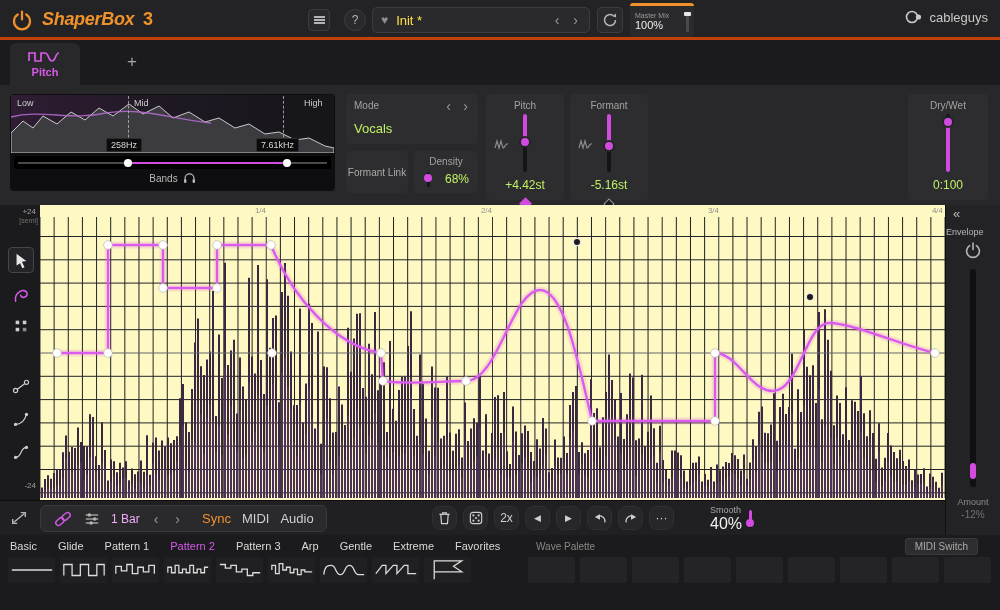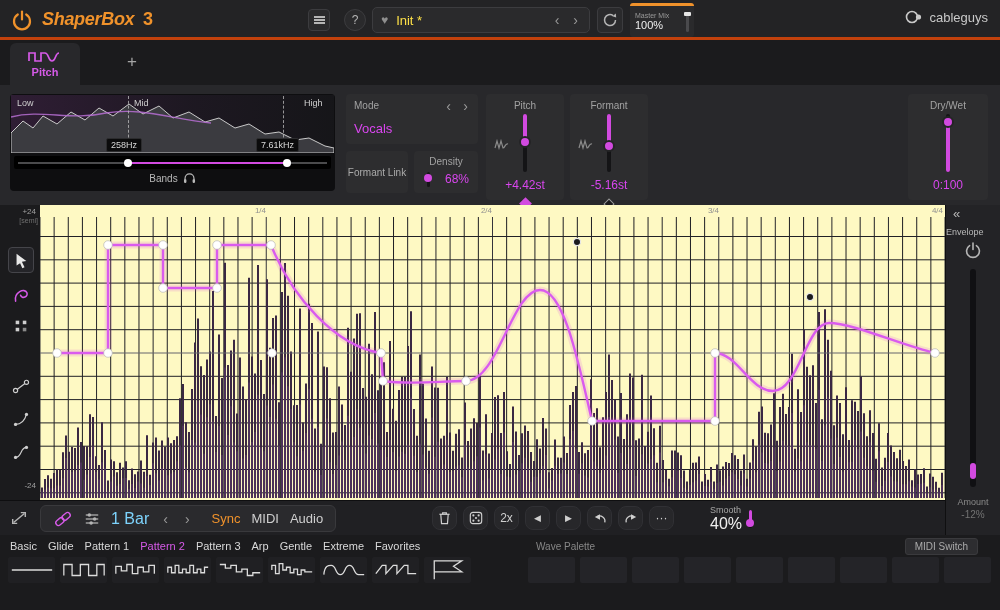--- a/index.html
+++ b/index.html
@@ -34,21 +34,21 @@
   #tab-pitch{position:absolute;left:10px;top:3px;width:70px;height:42px;background:#28282b;border-radius:6px 6px 0 0;
     display:flex;flex-direction:column;align-items:center;justify-content:center;gap:2px}
   #tab-pitch .tlabel{font-size:11px;font-weight:bold;color:#d65ae8}
   #tab-add{position:absolute;left:120px;top:10px;width:24px;height:24px;color:#a5a5a5;font-size:17px;
     display:flex;align-items:center;justify-content:center}
 
   
   #controls{position:absolute;left:0;top:85px;width:1000px;height:120px;background:#28282b}
   .panel{position:absolute;background:#2d2d2f;border-radius:4px}
   .plbl{font-size:10px;color:#a2a2a2}
-  .pval{font-size:12px;color:#d946ef}
+  .pval{font-size:12px;color:#bef264}
 
   #band-panel{left:10px;top:9px;width:325px;height:97px;background:#0e0e10;border-radius:4px;overflow:hidden}
   #band-panel .blab{position:absolute;font-size:9px;color:#cfcfcf;z-index:3}
   .dash{position:absolute;top:2px;height:56px;border-left:1px dashed #c2c2c2;opacity:.75;z-index:2}
   .freq-badge{position:absolute;z-index:4;background:#0b0b0c;border:1px solid #2c2c2e;border-radius:2px;
     font-size:9px;color:#d8d8d8;padding:1px 4px}
   #band-slider{position:absolute;left:4px;top:62px;width:317px;height:13px;background:#000;border-radius:2px;z-index:3}
   #band-slider .rail{position:absolute;left:4px;right:4px;top:5.5px;height:2px;background:#4a4a4c}
   #band-slider .seg{position:absolute;top:5.5px;height:2px;background:#d24ae0}
   #band-slider .dot{position:absolute;top:2.5px;width:8px;height:8px;border-radius:50%;background:#fff}
@@ -101,37 +101,37 @@
   #envpanel .epower{position:absolute;left:17px;top:35px}
   #envpanel .etrack{position:absolute;left:24px;top:64px;width:6px;height:218px;background:#101013;border-radius:3px}
   #envpanel .ehandle{position:absolute;left:24px;top:258px;width:6px;height:16px;background:#d24ae0;border-radius:3px}
   #envpanel .amt-l{position:absolute;left:0;top:292px;width:100%;text-align:center;font-size:9px;color:#8a8a8a}
   #envpanel .amt-v{position:absolute;left:0;top:304px;width:100%;text-align:center;font-size:10px;color:#737373}
 
   
   #transport{position:absolute;left:0;top:500px;width:945px;height:35px;background:#202023;border-top:1px solid #0e0e10}
   #tgroup{position:absolute;left:40px;top:4px;height:27px;background:#2a2a2d;border:1px solid #39393c;border-radius:6px;
     display:inline-flex;align-items:center;padding:0 12px;gap:11px}
-  #tgroup .len{font-size:16px;color:#7dd3fc}
+  #tgroup .len{font-size:12px;color:#f0abfc}
   #tgroup .sync{font-size:13px;color:#f0922b;margin-left:8px}
   #tgroup .src{font-size:13px;color:#cfcfcf}
   #tbtns{position:absolute;left:432px;top:5px;display:flex;gap:6px;align-items:center}
   .tbtn{width:25px;height:24px;background:#27272a;border:1px solid #303034;border-radius:8px;
     display:flex;align-items:center;justify-content:center;color:#cfcfcf;font-size:12px}
   .tbtn.txt{font-size:12px}
   #smooth{position:absolute;left:710px;top:4px;height:27px;display:flex;align-items:center;gap:7px}
   #smooth .s1{font-size:9px;color:#a5a5a5}
   #smooth .s2{font-size:16px;color:#efefef}
   #smooth .strack{width:3px;height:18px;background:#111;border-radius:2px;position:relative}
   #smooth .sdot{position:absolute;left:-3px;top:9px;width:8px;height:8px;border-radius:50%;background:#d24ae0}
   #smooth .sline{position:absolute;left:0;top:0;width:3px;height:11px;background:#d24ae0;border-radius:2px}
 
   
   #palette{position:absolute;left:0;top:535px;width:1000px;height:75px;background:#1b1b1d}
-  #ptabs{position:absolute;left:10px;top:5px;display:flex;gap:11px}
+  #ptabs{position:absolute;left:10px;top:5px;display:flex;gap:21px}
   #ptabs span{font-size:11px;color:#d9d9d9}
   #ptabs span.active{color:#d65ae8}
   #wp-label{position:absolute;left:536px;top:6px;font-size:10px;color:#878787}
   #midi-switch{position:absolute;right:22px;top:3px;padding:2px 9px;background:#2d2d30;border:1px solid #3a3a3d;
     border-radius:3px;font-size:10px;color:#ababab}
   #thumbs-filled{position:absolute;left:8px;top:22px;display:flex;gap:5px}
   #thumbs-empty{position:absolute;left:528px;top:22px;display:flex;gap:5px}
   .thumb{width:47px;height:26px;background:#202023;border-radius:2px;display:flex;align-items:center;justify-content:center}
   .thumb.empty{background:#242428}
 </style>

